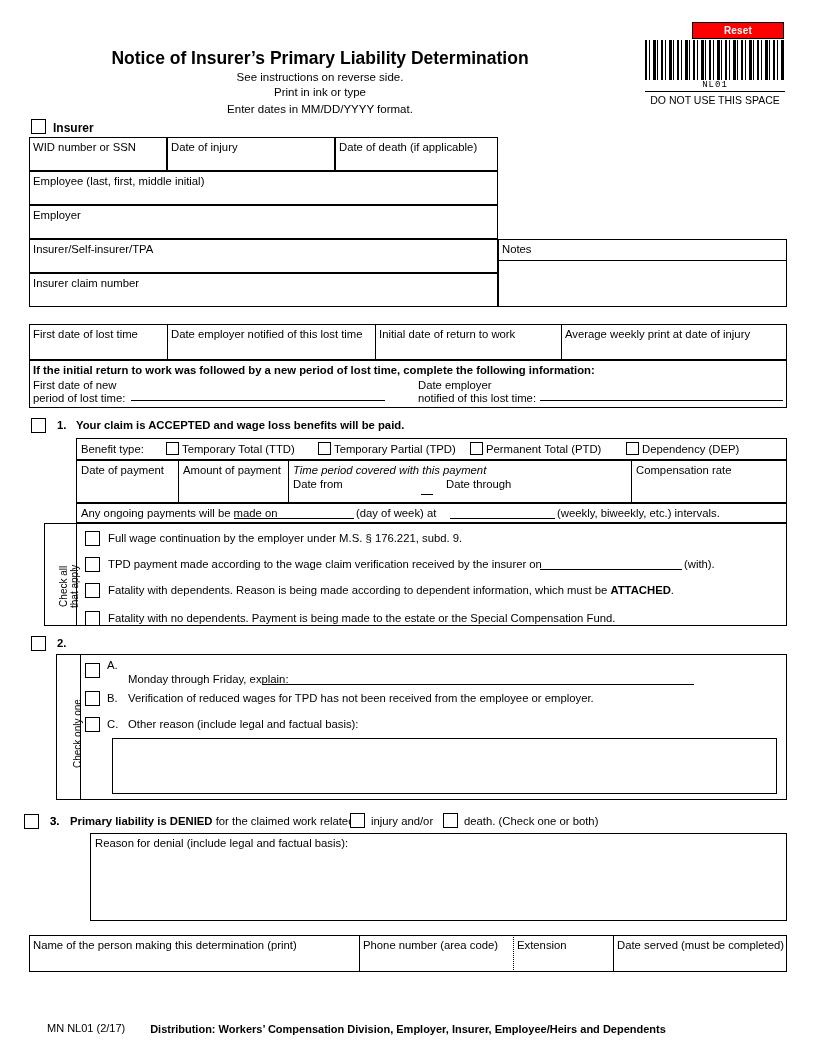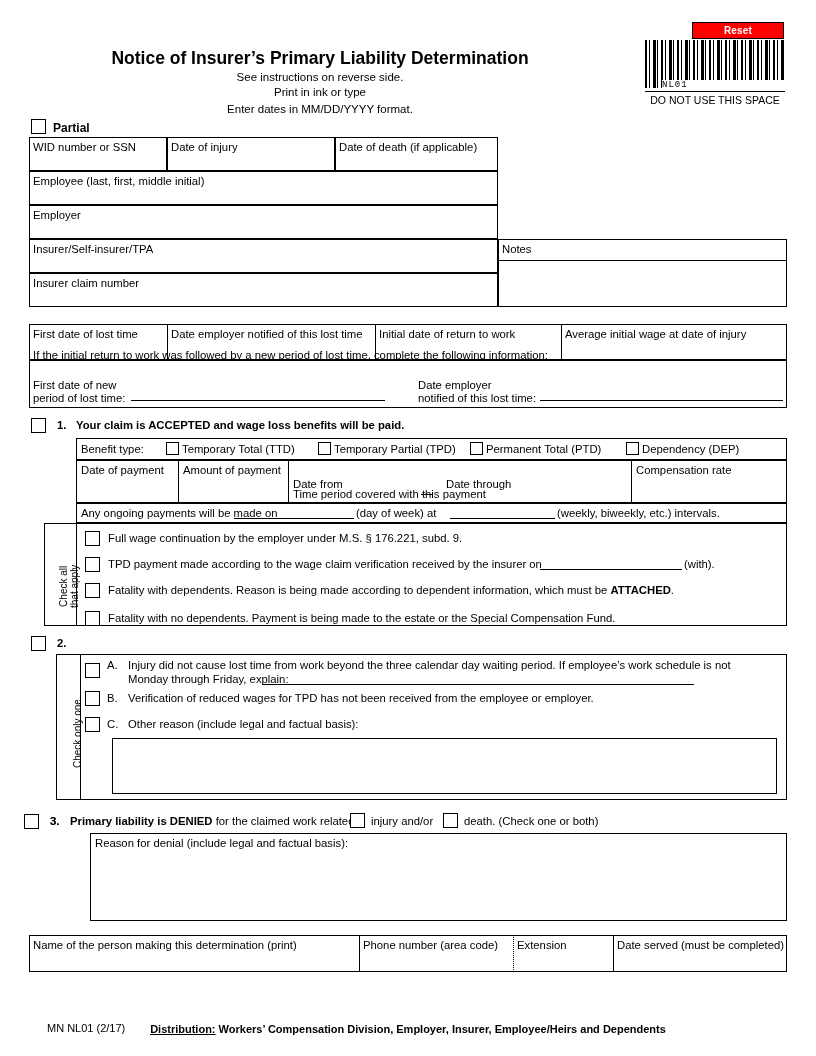--- a/index.html
+++ b/index.html
@@ -52,23 +52,23 @@
     background-image: repeating-linear-gradient(to right,
       #000 0px, #000 2px, #fff 2px, #fff 4px,
       #000 4px, #000 5px, #fff 5px, #fff 8px,
       #000 8px, #000 11px, #fff 11px, #fff 12px,
       #000 12px, #000 13px, #fff 13px, #fff 16px);
     position: relative;
   }
   .barcode-label {
     position: absolute;
     bottom: -2px;
-    left: 17px;
+    left: 0;
     width: 100%;
-    text-align: left;
+    text-align: center;
     font-family: "Liberation Mono", monospace;
     font-size: 9px;
     background: #fff;
     letter-spacing: 1px;
   }
   .barcode-underline {
     border-bottom: 1px solid #000;
     margin-top: 3px;
   }
   .no-space {
@@ -150,21 +150,21 @@
   }
   .footer-center {
     position: absolute;
     left: 0;
     top: 1023px;
     width: 816px;
     text-align: center;
     font-size: 11px;
     font-weight: bold;
   }
-  .footer-center .dist-label { font-weight: bold; text-decoration: underline; }
+  .footer-center .dist-label { font-weight: bold; }
 </style>
 </head>
 <body>
 
 <div class="page">
 
   <div class="reset-btn">Reset</div>
 
   <div class="barcode-wrap">
     <div class="barcode">
@@ -173,21 +173,21 @@
     <div class="barcode-underline"></div>
     <div class="no-space">DO NOT USE THIS SPACE</div>
   </div>
 
   <div class="title">Notice of Insurer’s Primary Liability Determination</div>
   <div class="subtitle sub1">See instructions on reverse side.</div>
   <div class="subtitle sub2">Print in ink or type</div>
   <div class="subtitle sub3">Enter dates in MM/DD/YYYY format.</div>
 
   <div class="chk" style="left:31px; top:119px;"></div>
-  <div class="lbl lbl-b" style="left:53px; top:121px; font-size:12px;">Partial</div>
+  <div class="lbl lbl-b" style="left:53px; top:121px; font-size:12px;">Insurer</div>
 
   <div class="bx" style="left:29px; top:137px; width:138px; height:34px;"></div>
   <div class="lbl" style="left:33px; top:141px;">WID number or SSN</div>
 
   <div class="bx" style="left:167px; top:137px; width:168px; height:34px;"></div>
   <div class="lbl" style="left:171px; top:141px;">Date of injury</div>
 
   <div class="bx" style="left:335px; top:137px; width:163px; height:34px;"></div>
   <div class="lbl" style="left:339px; top:141px;">Date of death (if applicable)</div>
 
@@ -207,24 +207,24 @@
   <div class="lbl" style="left:502px; top:243px;">Notes</div>
   <div class="hline" style="left:498px; top:260px; width:289px;"></div>
 
   <div class="bx" style="left:29px; top:324px; width:758px; height:36px;"></div>
   <div class="vline" style="left:167px; top:324px; height:36px;"></div>
   <div class="vline" style="left:375px; top:324px; height:36px;"></div>
   <div class="vline" style="left:561px; top:324px; height:36px;"></div>
   <div class="lbl" style="left:33px; top:328px;">First date of lost time</div>
   <div class="lbl" style="left:171px; top:328px;">Date employer notified of this lost time</div>
   <div class="lbl" style="left:379px; top:328px;">Initial date of return to work</div>
-  <div class="lbl" style="left:565px; top:328px;">Average initial wage at date of injury</div>
+  <div class="lbl" style="left:565px; top:328px;">Average weekly print at date of injury</div>
 
   <div class="bx" style="left:29px; top:360px; width:758px; height:48px;"></div>
-  <div class="lbl" style="left:33px; top:349px;">If the initial return to work was followed by a new period of lost time, complete the following information:</div>
+  <div class="lbl" style="left:33px; top:364px;font-weight:bold;">If the initial return to work was followed by a new period of lost time, complete the following information:</div>
   <div class="lbl" style="left:33px; top:379px;">First date of new</div>
   <div class="lbl" style="left:33px; top:392px;">period of lost time:</div>
   <div class="ul" style="left:131px; top:400px; width:254px;"></div>
   <div class="lbl" style="left:418px; top:379px;">Date employer</div>
   <div class="lbl" style="left:418px; top:392px;">notified of this lost time:</div>
   <div class="ul" style="left:540px; top:400px; width:243px;"></div>
 
   <div class="chk" style="left:31px; top:418px;"></div>
   <div class="lbl lbl-b" style="left:57px; top:419px;">1.</div>
   <div class="lbl lbl-b" style="left:76px; top:419px;">Your claim is ACCEPTED and wage loss benefits will be paid.</div>
@@ -239,21 +239,21 @@
   <div class="lbl" style="left:486px; top:443px;">Permanent Total (PTD)</div>
   <div class="chk chk-sm" style="left:626px; top:442px;"></div>
   <div class="lbl" style="left:642px; top:443px;">Dependency (DEP)</div>
 
   <div class="bx" style="left:76px; top:460px; width:711px; height:43px;"></div>
   <div class="vline" style="left:178px; top:460px; height:43px;"></div>
   <div class="vline" style="left:288px; top:460px; height:43px;"></div>
   <div class="vline" style="left:631px; top:460px; height:43px;"></div>
   <div class="lbl" style="left:81px; top:464px;">Date of payment</div>
   <div class="lbl" style="left:183px; top:464px;">Amount of payment</div>
-  <div class="lbl" style="left:293px; top:488px;">Time period covered with this payment</div>
+  <div class="lbl" style="left:293px; top:464px;font-style:italic;">Time period covered with this payment</div>
   <div class="lbl" style="left:293px; top:478px;">Date from</div>
   <div class="lbl" style="left:446px; top:478px;">Date through</div>
   <div class="ul" style="left:421px; top:494px; width:12px;"></div>
   <div class="lbl" style="left:636px; top:464px;">Compensation rate</div>
 
   <div class="bx" style="left:76px; top:503px; width:711px; height:20px;"></div>
   <div class="lbl" style="left:81px; top:507px;">Any ongoing payments will be made on</div>
   <div class="ul" style="left:234px; top:518px; width:120px;"></div>
   <div class="lbl" style="left:356px; top:507px;">(day of week) at</div>
   <div class="ul" style="left:450px; top:518px; width:105px;"></div>
@@ -282,21 +282,20 @@
 
   <div class="chk" style="left:31px; top:636px;"></div>
   <div class="lbl lbl-b" style="left:57px; top:637px;">2.</div>
 
   <div class="bx" style="left:56px; top:654px; width:731px; height:146px;"></div>
   <div class="vline" style="left:80px; top:654px; height:146px;"></div>
   <div class="vert-text" style="left:72px; top:768px;">Check only one</div>
 
   <div class="chk" style="left:85px; top:663px;"></div>
   <div class="lbl" style="left:107px; top:659px;">A.</div>
-  <div class="lbl" style="left:128px; top:659px;">Injury did not cause lost time from work beyond the three calendar day waiting period.  If employee’s work schedule is not</div>
   <div class="lbl" style="left:128px; top:673px;">Monday through Friday, explain:</div>
   <div class="ul" style="left:262px; top:684px; width:432px;"></div>
 
   <div class="chk" style="left:85px; top:691px;"></div>
   <div class="lbl" style="left:107px; top:692px;">B.</div>
   <div class="lbl" style="left:128px; top:692px;">Verification of reduced wages for TPD has not been received from the employee or employer.</div>
 
   <div class="chk" style="left:85px; top:717px;"></div>
   <div class="lbl" style="left:107px; top:718px;">C.</div>
   <div class="lbl" style="left:128px; top:718px;">Other reason (include legal and factual basis):</div>

